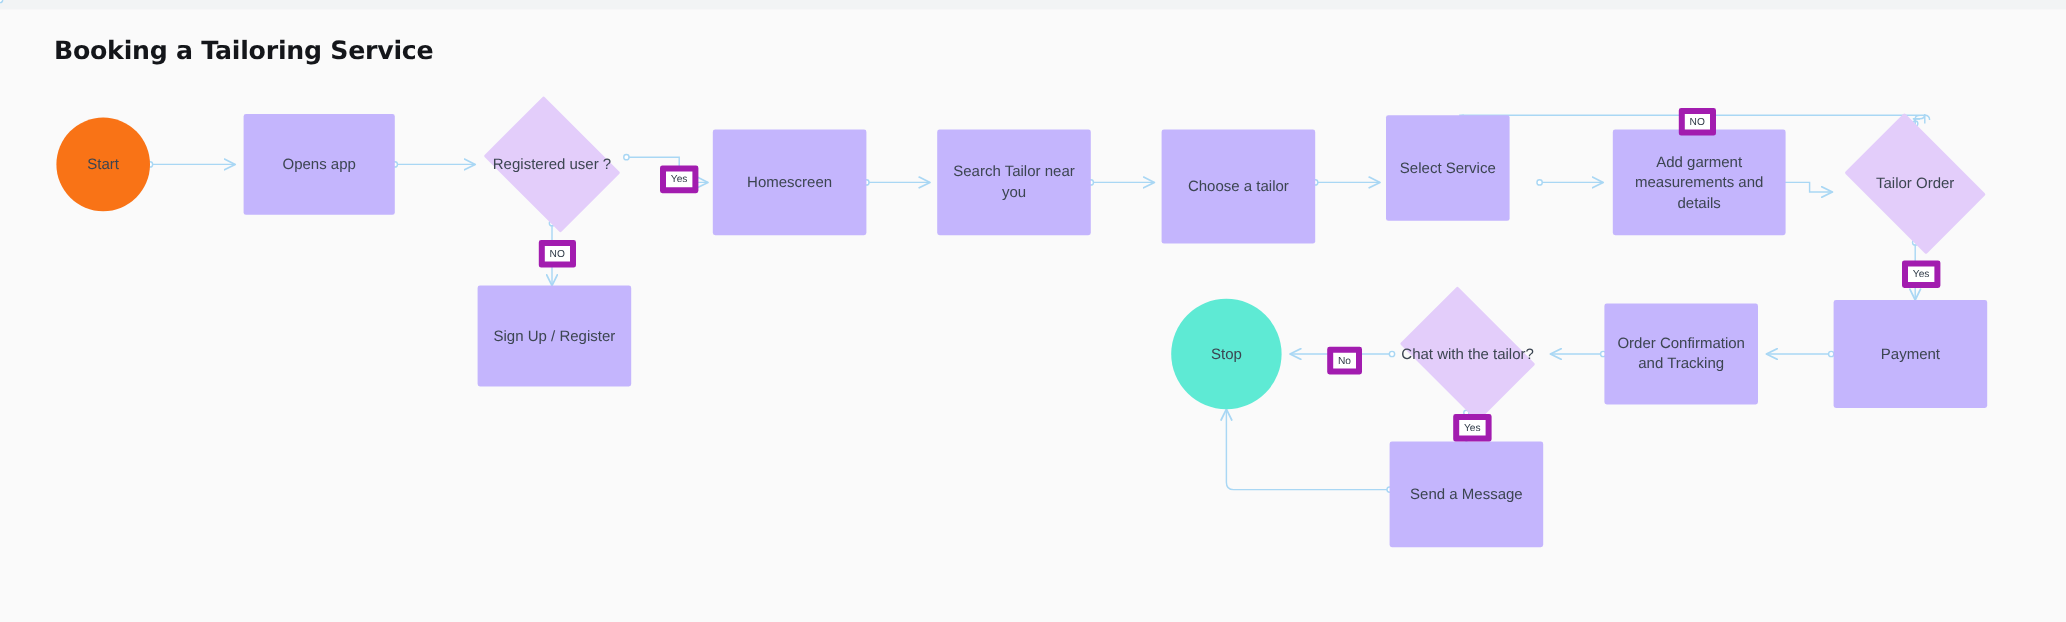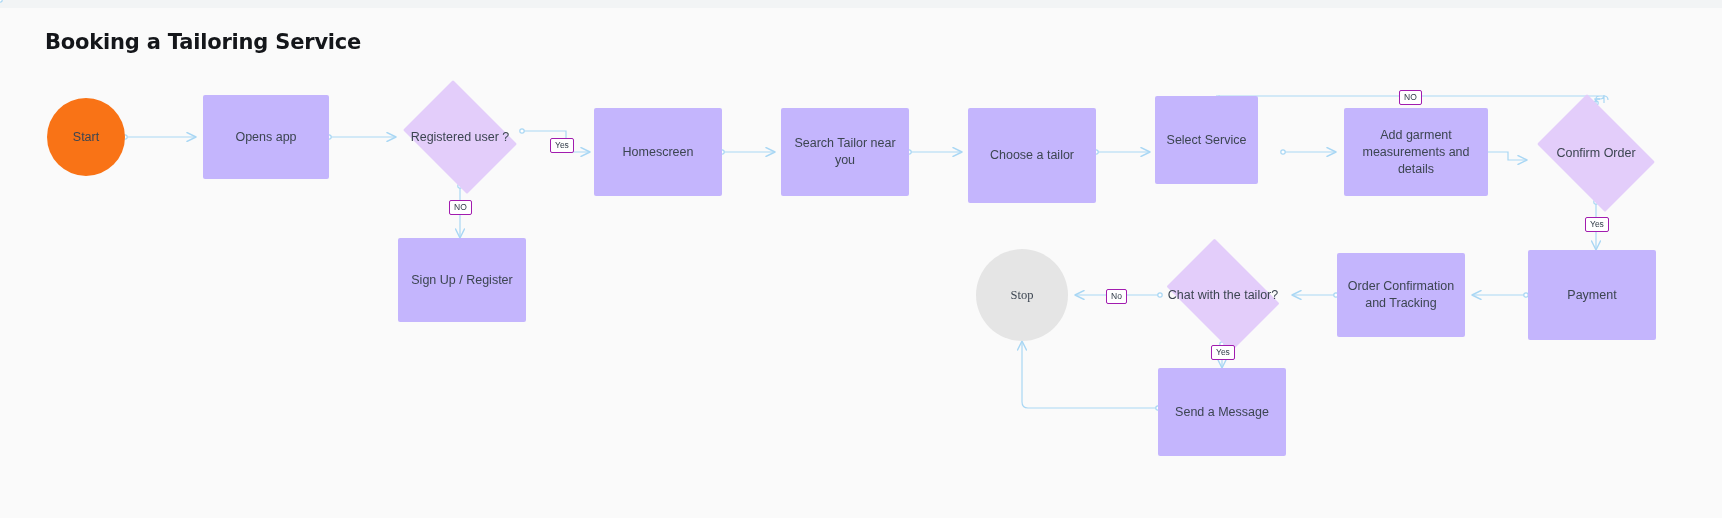--- a/index.html
+++ b/index.html
@@ -30,39 +30,39 @@
   .node{position:absolute;box-sizing:border-box;display:flex;align-items:center;justify-content:center;text-align:center;}
   .rect{
     background:#c4b5fd;border-radius:2px;
   }
   .rect .lbl{
     font-size:12.5px;color:#3c4551;line-height:17px;padding:0 10px;
   }
   .circle{border-radius:50%;}
   .circle .lbl{font-size:12.5px;color:#3c4551;}
   .green{background:#f97316;}
-  .salmon{background:#e5e5e5;font-family:Liberation Serif, serif;}
+  .salmon{background:#5eead4;}
 
   .diamond{position:absolute;}
   .diamond .dshape{
     position:absolute;left:0;top:0;width:100%;height:100%;
     background:#e3cdfa;
     transform:rotate(45deg) scale(0.707);
     transform-origin:center center;
     border-radius:2px;
   }
   .diamond .lbl{
     position:absolute;left:0;top:0;width:100%;height:100%;
     display:flex;align-items:center;justify-content:center;text-align:center;
     font-size:12.5px;color:#3c4551;line-height:17px;
   }
 
   .badge{
     position:absolute;box-sizing:border-box;
-    background:#ffffff;border:1px solid #a21caf;border-radius:2px;
+    background:#ffffff;border:5px solid #a21caf;border-radius:2px;
     font-size:8.5px;color:#2f3a47;line-height:11px;
     padding:1px 4px;
     display:flex;align-items:center;justify-content:center;
     white-space:nowrap;
   }
 </style>
 </head>
 <body>
 
 <div id="topstrip"></div>
@@ -168,21 +168,21 @@
 <div class="node rect" style="left:1155px;top:96px;width:103px;height:88px;align-items:center;">
   <span class="lbl">Select Service</span>
 </div>
 
 <div class="node rect" style="left:1344px;top:108px;width:144px;height:88px;">
   <span class="lbl">Add garment measurements and details</span>
 </div>
 
 <div class="diamond" style="left:1528px;top:103px;width:136px;height:100px;">
   <div class="dshape"></div>
-  <div class="lbl">Confirm Order</div>
+  <div class="lbl">Tailor Order</div>
 </div>
 
 <div class="node rect" style="left:1528px;top:250px;width:128px;height:90px;">
   <span class="lbl">Payment</span>
 </div>
 
 <div class="node rect" style="left:1337px;top:253px;width:128px;height:84px;">
   <span class="lbl">Order Confirmation and Tracking</span>
 </div>
 

